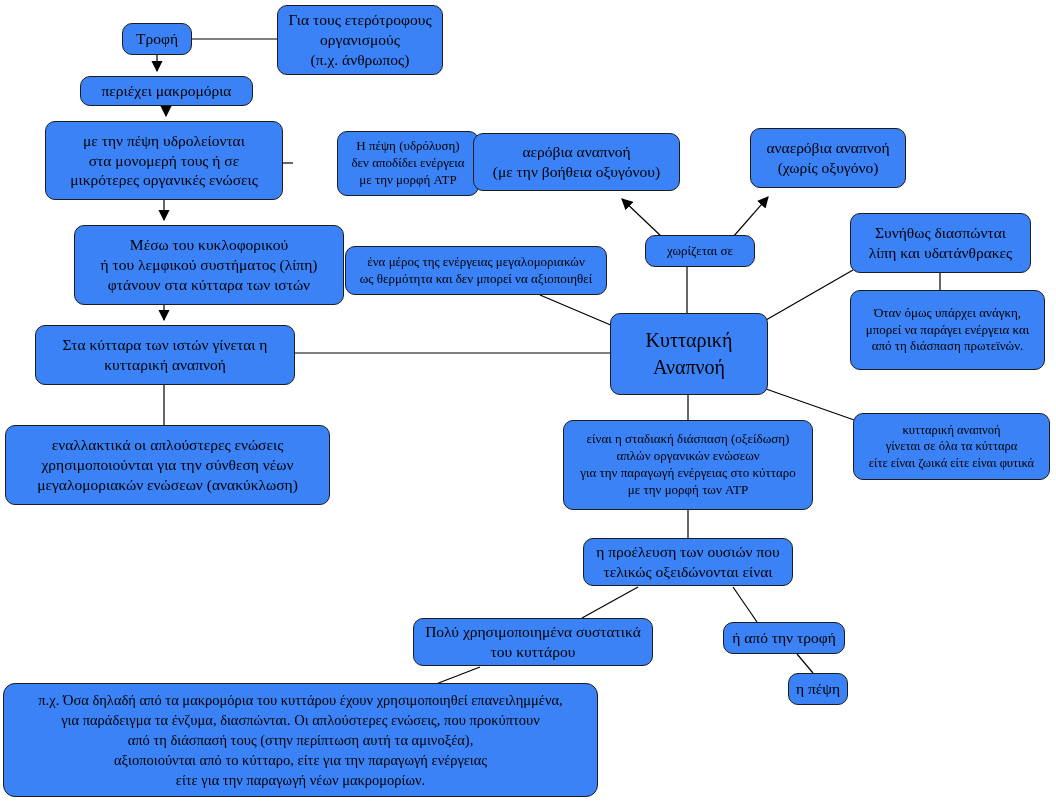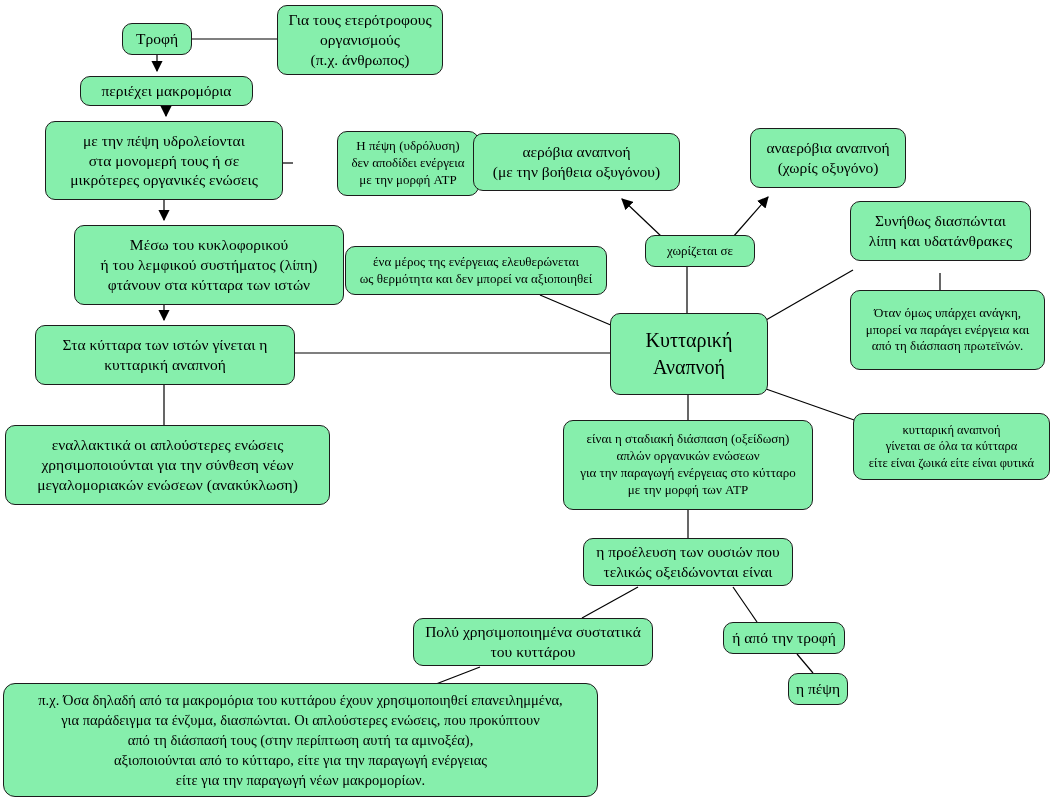--- a/index.html
+++ b/index.html
@@ -7,21 +7,21 @@
     position:relative;
     width:1056px;height:802px;
     background:#ffffff;
     font-family:"Liberation Serif","DejaVu Serif",serif;
     overflow:hidden;
   }
   #edge-layer{position:absolute;left:0;top:0;width:1056px;height:802px;}
   #edge-layer line{stroke:#000;stroke-width:1.2;}
   .node{
     position:absolute;
-    background:#86efac;
+    background:#3b82f6;
     border:1.4px solid #1c1c1c;
     border-radius:10px;
     display:flex;align-items:center;justify-content:center;
     text-align:center;
     white-space:pre-line;
     color:#000;
     font-size:15.5px;line-height:1.28;
     padding:2px 6px;box-sizing:border-box;
   }
   .node.small{font-size:13px;line-height:1.3;}
@@ -83,32 +83,32 @@
 ή του λεμφικού συστήματος (λίπη)
 φτάνουν στα κύτταρα των ιστών</div>
 
   <div class="node" style="left:35px;top:325px;width:260px;height:60px;">Στα κύτταρα των ιστών γίνεται η
 κυτταρική αναπνοή</div>
 
   <div class="node" style="left:5px;top:425px;width:325px;height:80px;">εναλλακτικά οι απλούστερες ενώσεις
 χρησιμοποιούνται για την σύνθεση νέων
 μεγαλομοριακών ενώσεων (ανακύκλωση)</div>
 
-  <div class="node small" style="left:345px;top:246px;width:262px;height:49px;">ένα μέρος της ενέργειας ελευθερώνεται
+  <div class="node small" style="left:345px;top:246px;width:262px;height:49px;">ένα μέρος της ενέργειας μεγαλομοριακών
 ως θερμότητα και δεν μπορεί να αξιοποιηθεί</div>
 
   <div class="node" style="left:473px;top:133px;width:207px;height:58px;">αερόβια αναπνοή
 (με την βοήθεια οξυγόνου)</div>
 
   <div class="node" style="left:750px;top:128px;width:156px;height:60px;">αναερόβια αναπνοή
 (χωρίς οξυγόνο)</div>
 
   <div class="node small" style="left:645px;top:235px;width:110px;height:32px;">χωρίζεται σε</div>
 
-  <div class="node" style="left:850px;top:201px;width:181px;height:60px;">Συνήθως διασπώνται
+  <div class="node" style="left:850px;top:213px;width:181px;height:60px;">Συνήθως διασπώνται
 λίπη και υδατάνθρακες</div>
 
   <div class="node small" style="left:843px;top:290px;width:195px;height:80px;margin-left:7px;">Όταν όμως υπάρχει ανάγκη,
 μπορεί να παράγει ενέργεια και
 από τη διάσπαση πρωτεϊνών.</div>
 
   <div class="node central" style="left:610px;top:313px;width:158px;height:82px;">Κυτταρική
 Αναπνοή</div>
 
   <div class="node tiny" style="left:853px;top:413px;width:197px;height:67px;">κυτταρική αναπνοή

